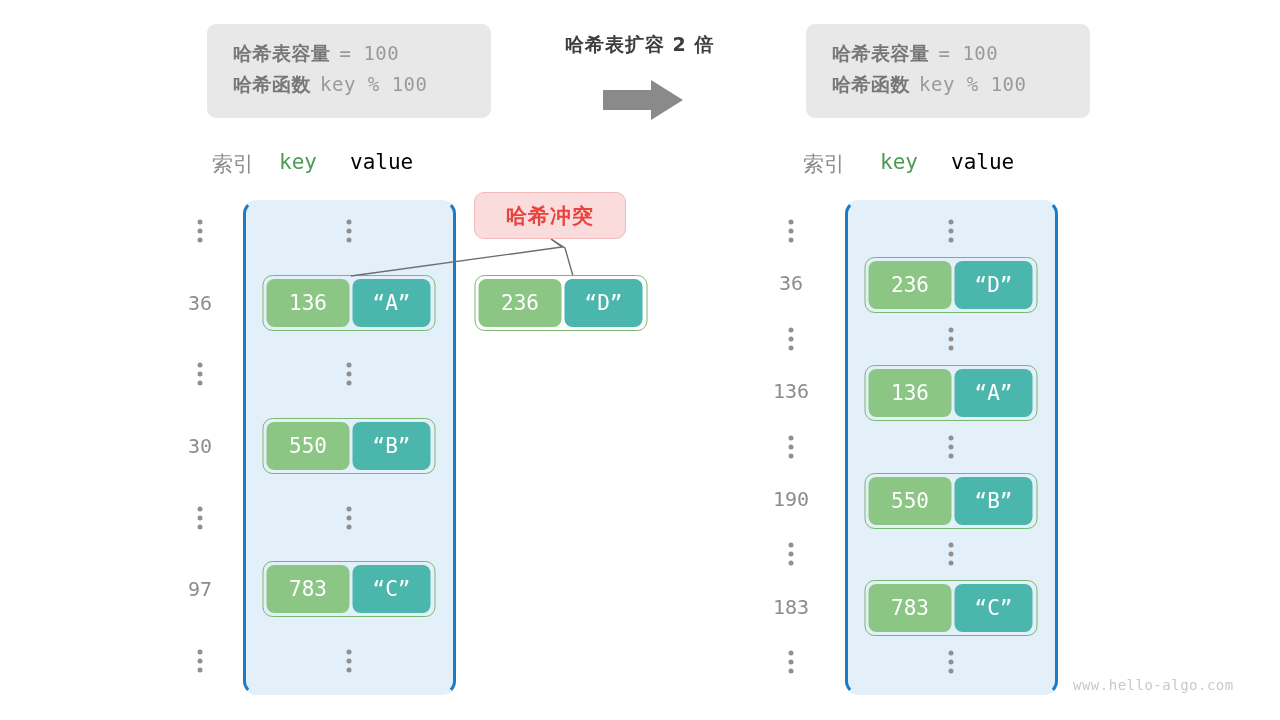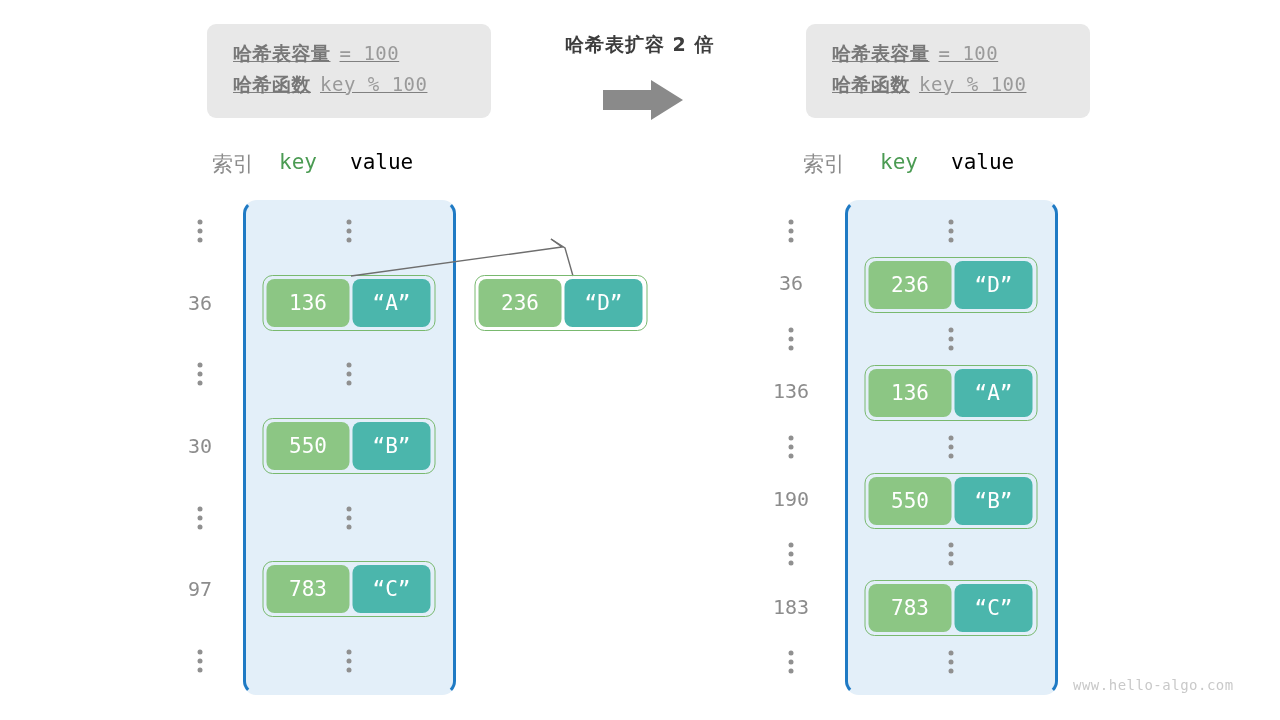--- a/index.html
+++ b/index.html
@@ -17,21 +17,20 @@
   }
   .stage { position: absolute; inset: 0; }
 
   
   .info-box {
     position: absolute;
     background: #e8e8e8;
     border-radius: 9px;
     padding: 14px 26px 16px 26px;
     box-sizing: border-box;
-    text-decoration: underline;
   }
   .info-line {
     display: flex;
     align-items: baseline;
     white-space: nowrap;
     line-height: 1.62;
   }
   .info-label {
     font-family: "DejaVu Sans", "Liberation Sans", sans-serif;
     font-weight: bold;
@@ -288,20 +287,21 @@
       <i></i>
       <i></i>
       <i></i>
     </div>
 
   <svg class="connectors">
     <polyline points="351,276 562,247 551,239" fill="none" stroke="#6e6e6e" stroke-width="1.4"></polyline>
     <polyline points="551,239 565,248 573,276" fill="none" stroke="#6e6e6e" stroke-width="1.4"></polyline>
   </svg>
 
+  <div class="badge" style="left:474px; top:192px; width:152px; height:47px;">哈希冲突</div>
 
   <div class="pair" style="left:561px; top:303px; width:173px; height:56px;">
     <div class="cell cell-key" style="width:83px;">236</div>
     <div class="cell cell-value" style="width:78px;">“D”</div>
   </div>
 
   <div class="bucket" style="left:845px; top:200px; width:213px; height:495px;"></div>
 
   <div class="vdots" style="left:791px; top:231px;">
       <i></i>

